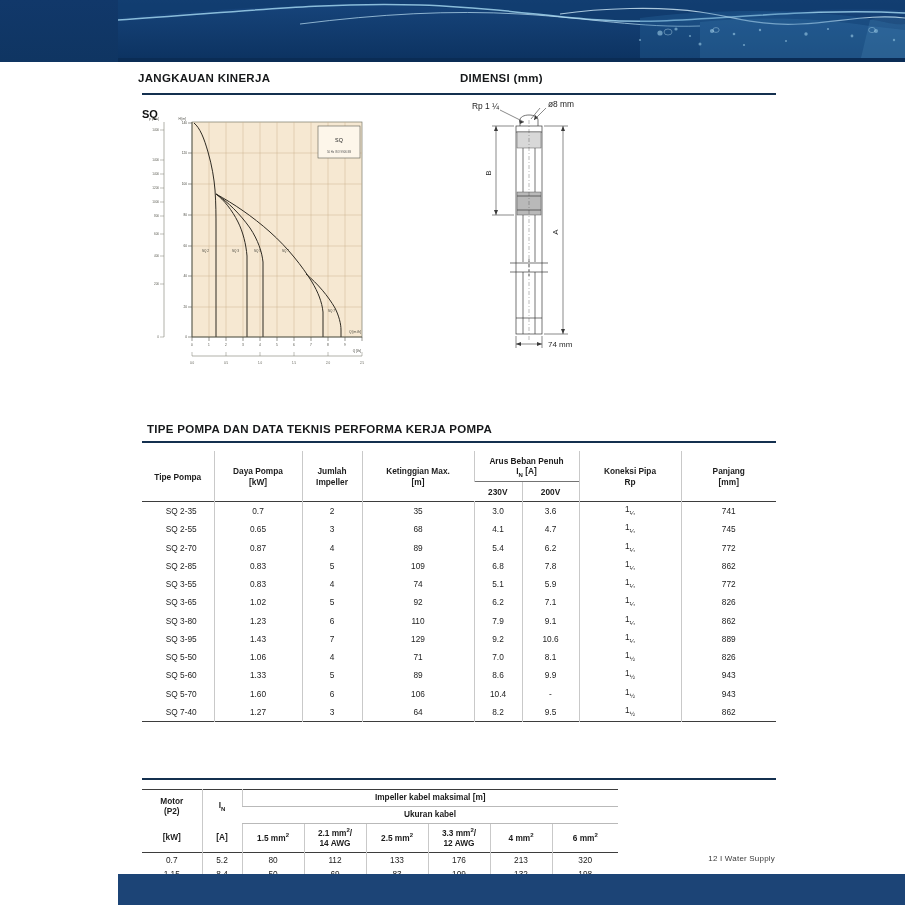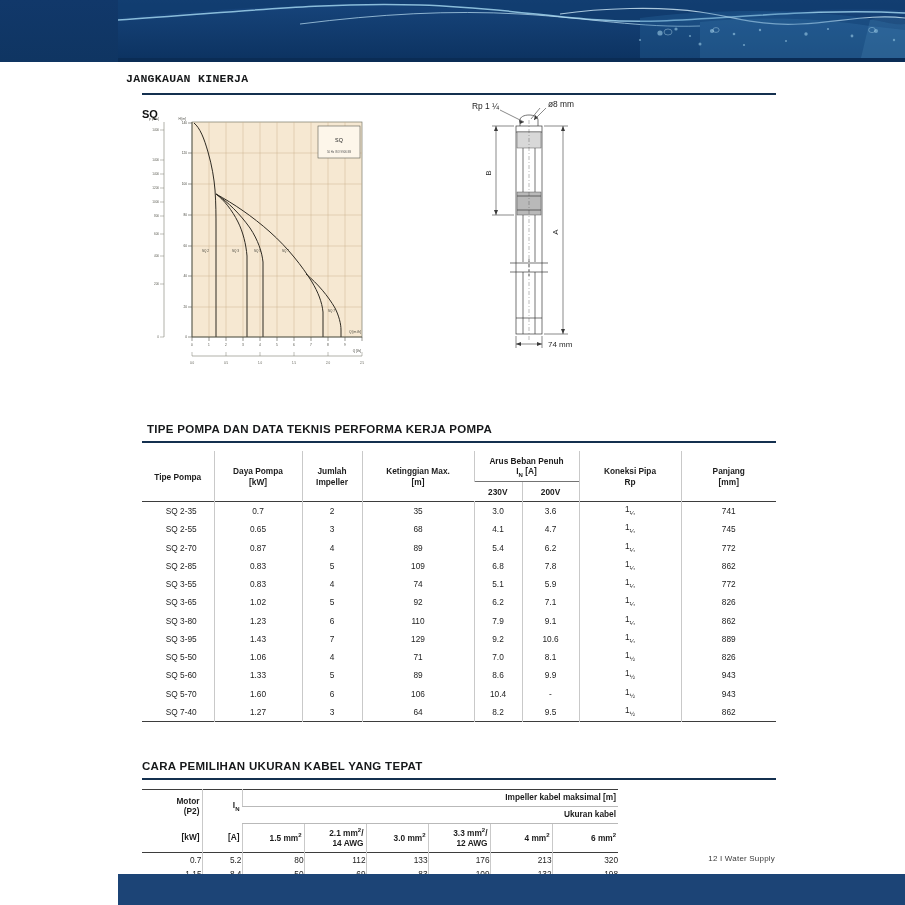--- a/index.html
+++ b/index.html
@@ -14,21 +14,21 @@
   
   .banner{position:absolute;left:0;top:0;width:905px;height:62px;overflow:hidden;
     background:linear-gradient(180deg,#123a6b 0%,#10406f 40%,#0d3866 100%);}
   .banner-left{position:absolute;left:0;top:0;width:118px;height:62px;
     background:linear-gradient(180deg,#11386a 0%,#0f3562 100%);}
   .banner svg{position:absolute;left:0;top:0;}
   .banner-base{position:absolute;left:118px;bottom:0;width:787px;height:4px;
     background:#0a2c55;}
   
   .sheet{position:absolute;left:0;top:62px;width:905px;height:790px;background:#fff;}
-  .col-left{position:absolute;left:126px;top:10px;width:300px;font-family:Liberation Mono, monospace;}
+  .col-left{position:absolute;left:138px;top:10px;width:300px;}
   .col-right{position:absolute;left:460px;top:10px;width:300px;}
 
   .sec-title{font-size:11.5px;font-weight:bold;letter-spacing:.3px;color:#16181a;
     white-space:nowrap;}
   .rule-wide{position:absolute;left:142px;width:634px;border-top:2px solid #14304f;}
 
   .subhead{font-size:11px;font-weight:bold;color:#111;margin-top:9px;}
 
   
   .chart-wrap{position:absolute;left:142px;top:128px;width:232px;height:258px;}
@@ -50,21 +50,21 @@
   .topline{border-top:1.6px solid #3d3d3d;}
   .botline{border-bottom:1.6px solid #3d3d3d;}
   .thinline{border-bottom:1px solid #b9b9b9;}
   .cellname{text-align:left;padding-left:7px !important;}
   .sub2{border-top:1px solid #737373;font-weight:bold;font-size:8px;
     padding:1px 0 2px;}
 
   
   .cable-tbl{position:absolute;left:142px;top:727px;width:476px;}
   .cable-tbl table{width:476px;border-collapse:collapse;}
-  .cable-tbl th,.cable-tbl td{font-size:8.3px;text-align:right;padding:0;
+  .cable-tbl th,.cable-tbl td{font-size:8.3px;text-align:center;padding:0;
     border-left:1px solid #c9c9c9;}
   .cable-tbl th:first-child,.cable-tbl td:first-child{border-left:none;}
   .cable-tbl thead th{font-weight:bold;line-height:1.2;padding:3px 2px;}
   .cable-tbl tbody td{height:14.5px;line-height:14.5px;}
 
   sup.u{font-size:6px;vertical-align:super;}
   .frac{font-size:6.2px;vertical-align:sub;letter-spacing:0;}
   .insub{font-size:6px;vertical-align:sub;}
 
   
@@ -123,20 +123,23 @@
     </g>
   </svg>
   <div class="banner-base"></div>
 </div>
 
 <div class="sheet">
 
   <div class="col-left">
     <div class="sec-title">JANGKAUAN KINERJA</div>
   </div>
+  <div class="col-right">
+    <div class="sec-title">DIMENSI (mm)</div>
+  </div>
   <div class="rule-wide" style="top:31px"></div>
 
   <div style="position:absolute;left:142px;top:37px" class="subhead">SQ</div>
 
   <div class="chart-wrap" style="top:54px">
     <svg width="232" height="256" viewBox="0 0 232 256">
 
       <rect x="50" y="6" width="170" height="215" fill="#f6e8d2" stroke="#7a7a6a" stroke-width=".7"></rect>
 
       <g stroke="#c9ae8d" stroke-width=".45">
@@ -519,21 +522,20 @@
             <td>64</td>
             <td>8.2</td>
             <td>9.5</td>
             <td><span>1</span><span class="frac">½</span></td>
             <td>862</td>
           </tr>
         </tbody>
     </table>
   </div>
 
-  <div style="position:absolute;left:142px;top:698px" class="sec-title">CARA PEMILIHAN UKURAN KABEL YANG TEPAT</div>
   <div class="rule-wide" style="top:716px"></div>
 
   <div class="cable-tbl">
     <table>
       <colgroup>
         <col style="width:60px">
           <col style="width:40px">
           <col style="width:62px">
         <col style="width:62px">
           <col style="width:62px">
@@ -559,21 +561,21 @@
           <th>[kW]</th>
           <th>[A]</th>
           <th>
             <span>1.5 mm</span><sup class="u">2</sup>
           </th>
           <th>
             <span>2.1 mm</span><sup class="u">2</sup>/<br>
             <span>14 AWG</span>
           </th>
           <th>
-            <span>3.0 mm</span><sup class="u">2</sup>
+            <span>2.5 mm</span><sup class="u">2</sup>
           </th>
           <th>
             <span>3.3 mm</span><sup class="u">2</sup>/<br>
             <span>12 AWG</span>
           </th>
           <th>
             <span>4 mm</span><sup class="u">2</sup>
           </th>
           <th>
             <span>6 mm</span><sup class="u">2</sup>

